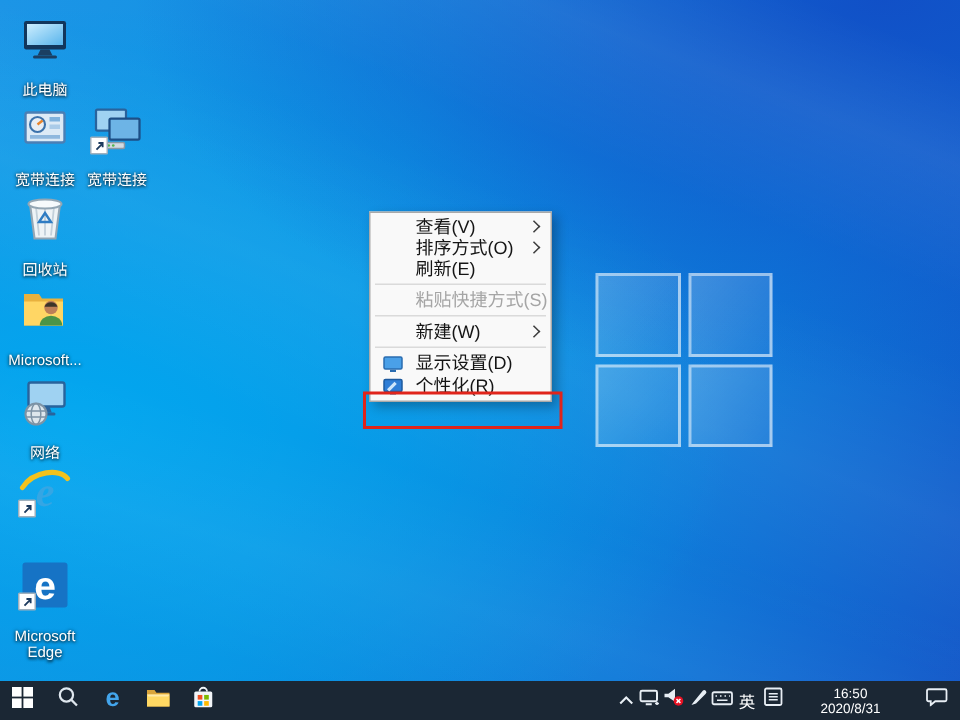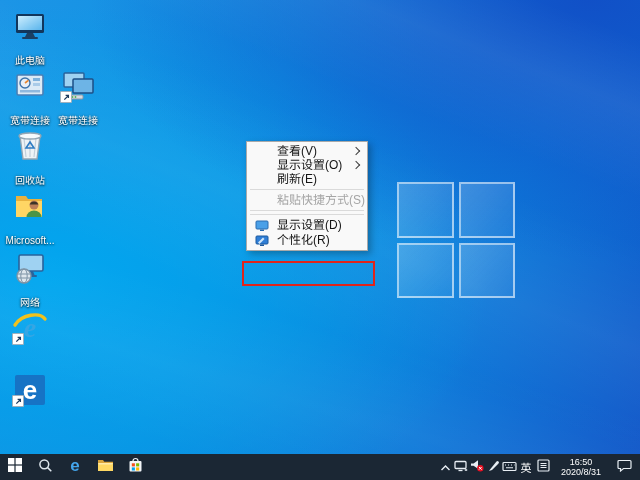--- a/index.html
+++ b/index.html
@@ -48,21 +48,21 @@
   #redbox{position:absolute;left:-5px;top:119px;width:129px;height:21px;
     border:2px solid #e0241b;pointer-events:none;z-index:6}
 
   
   #taskbar{position:absolute;left:0;bottom:0;width:640px;height:26px;background:#1b2734;
     display:flex;align-items:center;z-index:10}
   .tbtn{width:30px;height:26px;display:flex;align-items:center;justify-content:center}
   #tray{margin-left:auto;display:flex;align-items:center;padding-right:3px}
   .tico{width:16px;height:26px;display:flex;align-items:center;justify-content:center}
   #ime-lang{width:18px;text-align:center;color:#fff;font-size:11px}
-  #clock{width:56px;text-align:center;color:#fff;font-size:9px;line-height:10.5px;padding:0 2px}
+  #clock{width:56px;text-align:center;color:#fff;font-size:9px;line-height:10.5px;padding:0 16px}
 </style>
 </head>
 <body>
 
 <div id="desktop">
   <div class="beam" id="beam1"></div>
   <div class="beam" id="beam2"></div>
   <div class="beam" id="beam3"></div>
   <div id="winlogo">
     <div class="pane"></div>
@@ -181,43 +181,49 @@
       <svg width="36" height="36" viewBox="0 0 36 36">
         <rect x="3" y="3" width="30" height="30" rx="2" fill="#1673c5"></rect>
         <text x="18" y="27" font-size="26" font-weight="bold" text-anchor="middle" fill="#ffffff" font-family="Liberation Sans, sans-serif">e</text>
       </svg>
       <span class="badge">
         <svg width="7" height="7" viewBox="0 0 8 8">
             <path d="M1.5 6.5 L6 2 M3 1.5 h3.2 v3.2" stroke="#1c3a5e" stroke-width="1.4" fill="none"></path>
           </svg>
       </span>
     </div>
+    <div class="lbl">Microsoft Edge</div>
   </div>
 
   <div id="ctx" style="position:absolute">
     <div class="mi">
       <span class="gut"></span>
         <span class="lab">查看(V)</span>
       <span class="arr"></span>
     </div>
     <div class="mi">
       <span class="gut"></span>
-        <span class="lab">显示设置(O)</span>
+        <span class="lab">排序方式(O)</span>
       <span class="arr"></span>
     </div>
     <div class="mi">
       <span class="gut"></span>
         <span class="lab">刷新(E)</span>
     </div>
     <div class="sep"></div>
     <div class="mi dis">
       <span class="gut"></span>
         <span class="lab">粘贴快捷方式(S)</span>
     </div>
     <div class="sep"></div>
+    <div class="mi">
+      <span class="gut"></span>
+        <span class="lab">新建(W)</span>
+      <span class="arr"></span>
+    </div>
     <div class="sep"></div>
     <div class="mi tall">
       <span class="gut">
         <svg width="14" height="12" viewBox="0 0 14 12">
           <rect x="1" y="1" width="12" height="8" rx="1" fill="#4aa0e8" stroke="#2a6cb0" stroke-width="1"></rect>
           <rect x="5" y="9.5" width="4" height="1.5" fill="#2a6cb0"></rect>
         </svg>
       </span>
       <span class="lab">显示设置(D)</span>
     </div>

